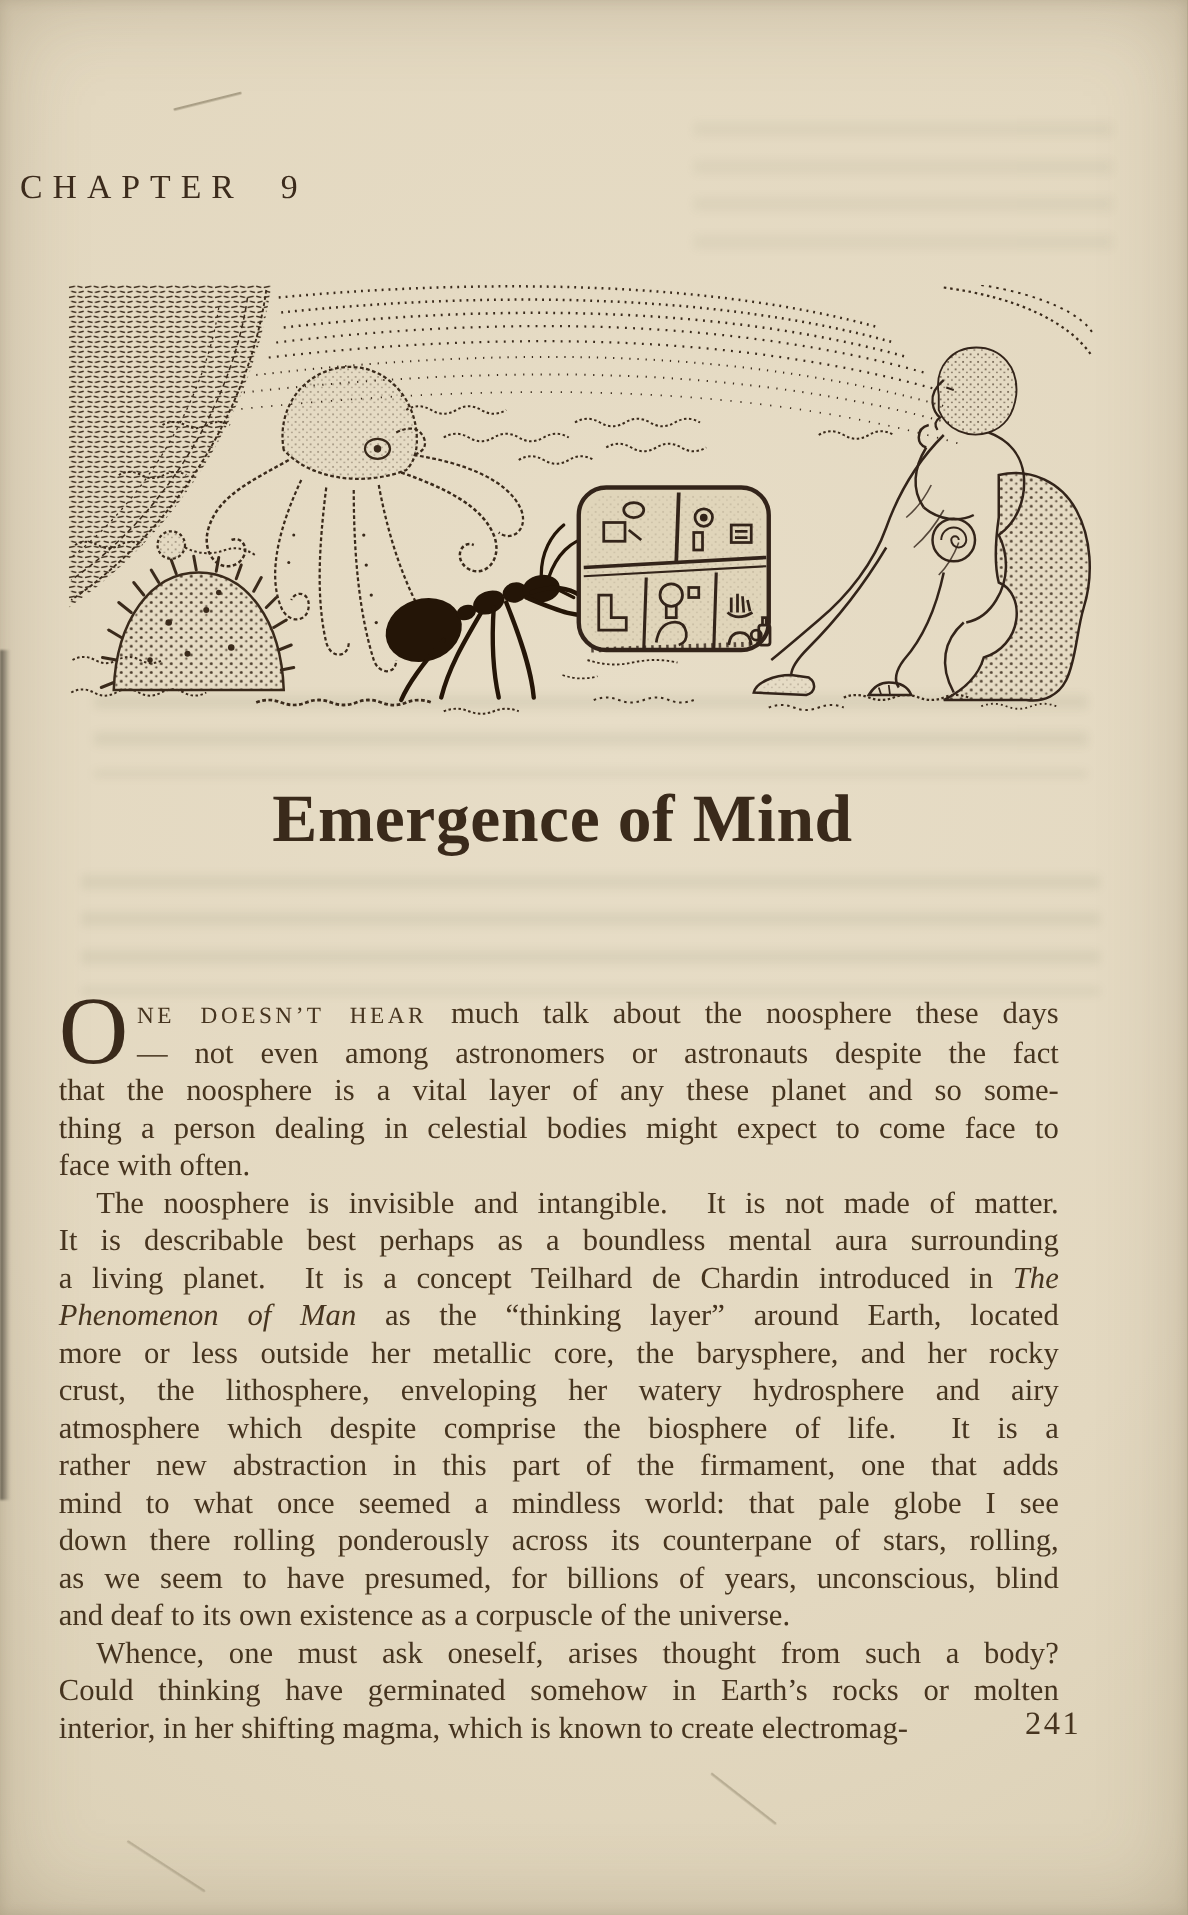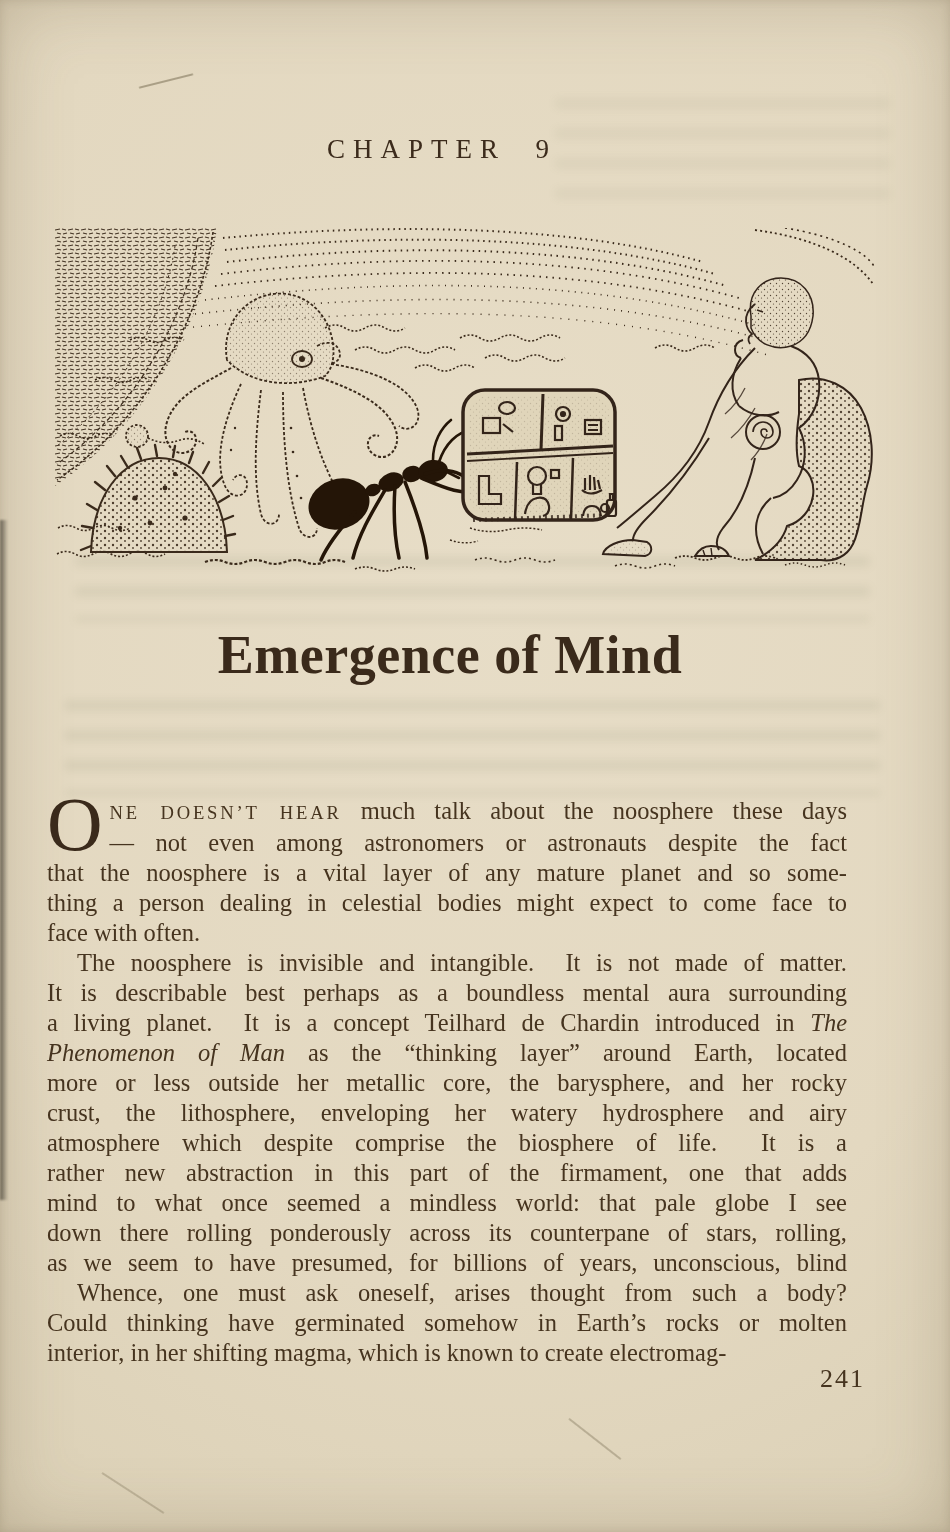--- a/index.html
+++ b/index.html
@@ -25,21 +25,21 @@
   }
   .ghost.g1{top:98px;  left:555px; width:335px; height:120px; opacity:.3;}
   .ghost.g2{top:556px; left:75px;  width:795px; height:66px;}
   .ghost.g3{top:700px; left:65px;  width:815px; height:96px;}
   .scratch{position:absolute; background:rgba(100,88,62,.45); height:1.6px; border-radius:2px; filter:blur(.4px);}
   .scratch.s1{top:80px;  left:138px; width:56px; transform:rotate(-14deg);}
   .scratch.s2{top:1438px;left:562px; width:66px; transform:rotate(38deg); opacity:.7;}
   .scratch.s3{top:1492px;left:96px;  width:74px; transform:rotate(33deg); opacity:.6;}
   
   .chapter{
-    position:absolute; top:134px; left:0; width:884px; text-align:center;
+    position:absolute; top:134px; left:16px; width:884px; text-align:left;
     font-size:27px; letter-spacing:8px; color:#3c2b1c; white-space:pre;
   }
   .illustration{position:absolute; top:228px; left:55px; width:820px; height:344px; margin:0;}
   .title{
     position:absolute; top:624px; left:0; width:900px; margin:0; text-align:center;
     font-size:54px; font-weight:bold; color:#3a2a1b; letter-spacing:.5px;
   }
   .bodytext{
     position:absolute; top:796px; left:47px; width:800px;
     font-size:24.5px; line-height:30px; color:#46341f;
@@ -280,37 +280,38 @@
   </figure>
 
   <h1 class="title">Emergence of Mind</h1>
 
   <div class="bodytext">
 
     <div class="para">
       <span class="dropcap">O</span>
       <div class="line"><span class="sc">NE DOESN’T HEAR</span><span> much talk about the noosphere these days</span></div>
       <div class="line">— not even among astronomers or astronauts despite the fact</div>
-      <div class="line">that the noosphere is a vital layer of any mature planet and so some-</div>
+      <div class="line">that the noosphere is a vital layer of any these planet and so some-</div>
       <div class="line">thing a person dealing in celestial bodies might expect to come face to</div>
       <div class="line last">face with often.</div>
     </div>
 
     <div class="para">
       <div class="line ind">The noosphere is invisible and intangible.  It is not made of matter.</div>
       <div class="line">It is describable best perhaps as a boundless mental aura surrounding</div>
       <div class="line"><span>a living planet.  It is a concept Teilhard de Chardin introduced in </span><i>The</i></div>
       <div class="line"><i>Phenomenon of Man</i><span> as the “thinking layer” around Earth, located</span></div>
       <div class="line">more or less outside her metallic core, the barysphere, and her rocky</div>
       <div class="line">crust, the lithosphere, enveloping her watery hydrosphere and airy</div>
       <div class="line">atmosphere which despite comprise the biosphere of life.  It is a</div>
       <div class="line">rather new abstraction in this part of the firmament, one that adds</div>
       <div class="line">mind to what once seemed a mindless world: that pale globe I see</div>
       <div class="line">down there rolling ponderously across its counterpane of stars, rolling,</div>
       <div class="line">as we seem to have presumed, for billions of years, unconscious, blind</div>
+      <div class="line last">and deaf to its own existence as a corpuscle of the universe.</div>
     </div>
 
     <div class="para">
       <div class="line ind">Whence, one must ask oneself, arises thought from such a body?</div>
       <div class="line">Could thinking have germinated somehow in Earth’s rocks or molten</div>
       <div class="line last">interior, in her shifting magma, which is known to create electromag-</div>
     </div>
 
   </div>
 

